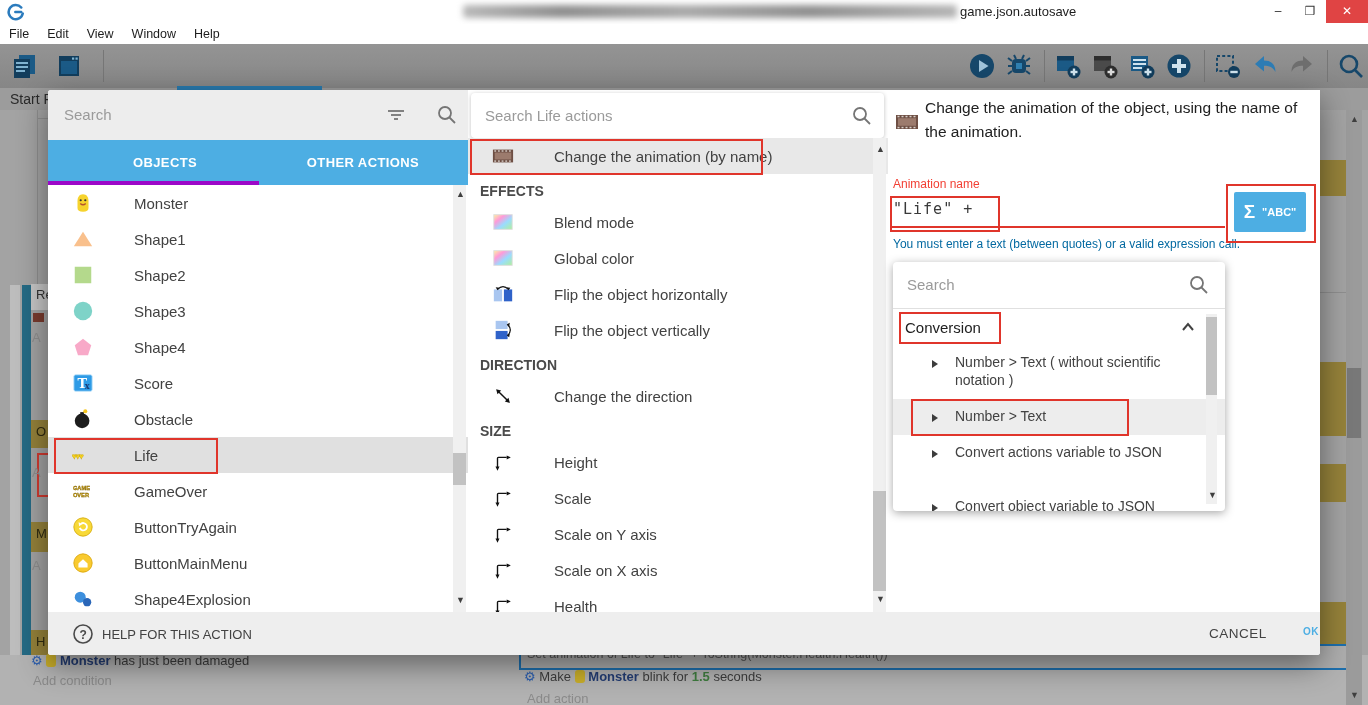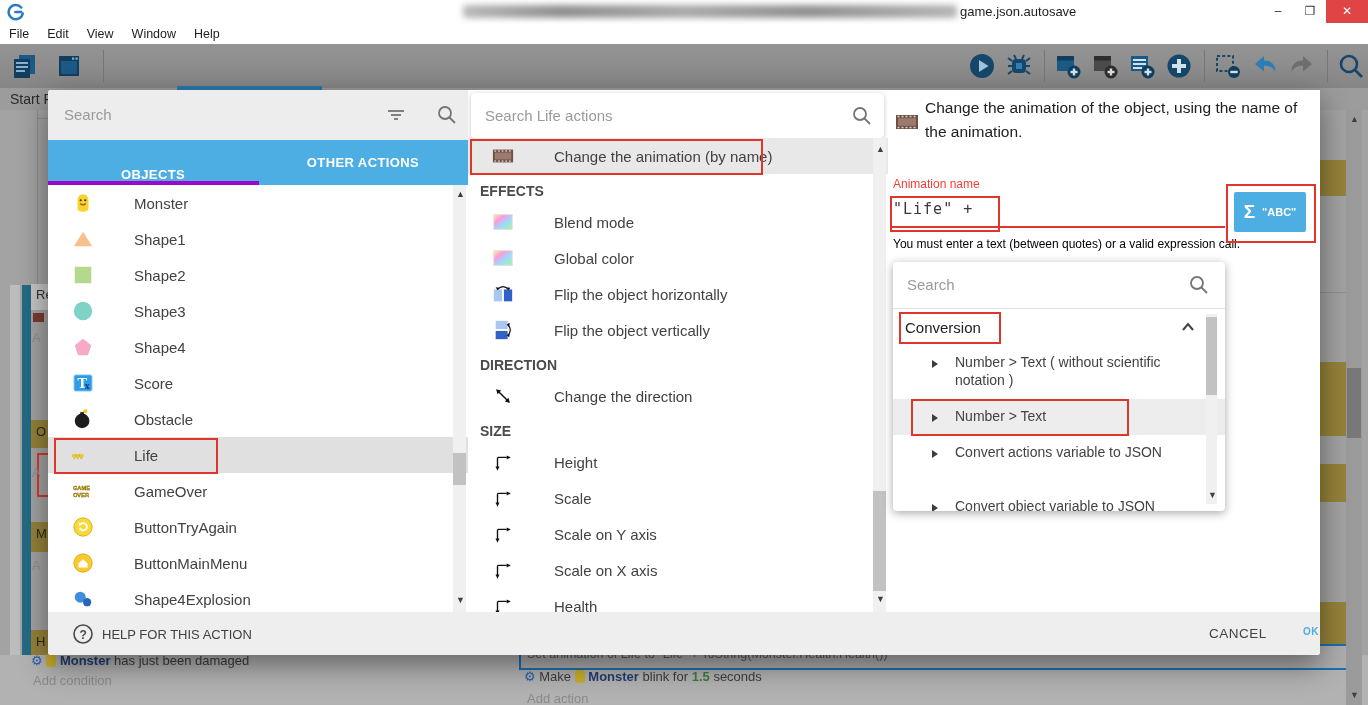--- a/index.html
+++ b/index.html
@@ -82,21 +82,21 @@
   .desc-ico{position:absolute;left:7px;top:20px;width:24px;height:18px;}
   .desc{position:absolute;left:37px;top:6px;width:390px;font-size:15.5px;color:#212121;line-height:24px;}
   .anim-label{position:absolute;left:5px;top:87px;font-size:12px;color:#f23f33;}
   .expr-value{position:absolute;left:5px;top:110px;font-size:15px;color:#3a3a3a;
     font-family:"DejaVu Sans Mono",monospace;letter-spacing:1px;}
   .expr-underline{position:absolute;left:3px;top:136px;width:334px;height:2px;background:#e0352b;}
   .sigma-btn{position:absolute;left:346px;top:102px;width:72px;height:40px;background:#4daee3;
     border-radius:2px;color:#fff;display:flex;align-items:center;justify-content:center;gap:7px;}
   .sigma{font-size:19px;font-weight:bold;}
   .abc{font-size:11px;font-weight:bold;}
-  .err{position:absolute;left:5px;top:148px;width:400px;font-size:12px;color:#000000;line-height:13px;}
+  .err{position:absolute;left:5px;top:148px;width:400px;font-size:12px;color:#0369a1;line-height:13px;}
   .popup{position:absolute;left:5px;top:172px;width:332px;height:249px;background:#fff;
     border-radius:4px;box-shadow:0 2px 10px rgba(0,0,0,.35);overflow:hidden;}
   .popup-search{position:relative;height:46px;border-bottom:1px solid #e0e0e0;}
   .popup-search .placeholder{position:absolute;left:14px;top:14px;}
   .expr-group{position:relative;height:36px;display:flex;align-items:center;padding-left:12px;
     font-size:15px;color:#212121;}
   .chev{position:absolute;right:28px;top:10px;width:18px;height:18px;}
   .expr-item{position:relative;display:flex;align-items:flex-start;padding:8px 30px 0 36px;
     font-size:14px;color:#424242;line-height:18px;}
   .expr-item.sel{background:#ededed;}
@@ -299,21 +299,21 @@
           </span>
         <span class="ico abs" style="left:388px;top:14px">
           <svg viewBox="0 0 22 22">
               <circle cx="9" cy="9" r="6" stroke="#757575" stroke-width="1.8" fill="none"></circle>
               <line x1="13.5" y1="13.5" x2="19" y2="19" stroke="#757575" stroke-width="1.8"></line>
             </svg>
           </span>
       </div>
       <div class="tabbar" id="objtabs">
         <div class="tab-underline"></div>
-      <div class="tab" style="left: 0px; margin-top: 12px;">OBJECTS</div>
+      <div class="tab" style="left: 12px;">OBJECTS</div>
           <div class="tab" style="left: 210px;">OTHER ACTIONS</div>
         </div>
       <div class="list1" id="objects-list">
           <div class="obj-row">
             <span class="ico">
               <svg viewBox="0 0 24 24">
                 <path d="M6 10c0-4.5 2-7.5 6-7.5s6 3 6 7.5v7.5c0 3-2 4-6 4s-6-1-6-4z" fill="#f6d32d"></path>
                 <circle cx="9.5" cy="9" r="1.2" fill="#333"></circle>
                 <circle cx="14.5" cy="9" r="1.2" fill="#333"></circle>
                 <path d="M9 12.5q3 3 6 0" stroke="#b5542d" stroke-width="1.5" fill="none"></path>

